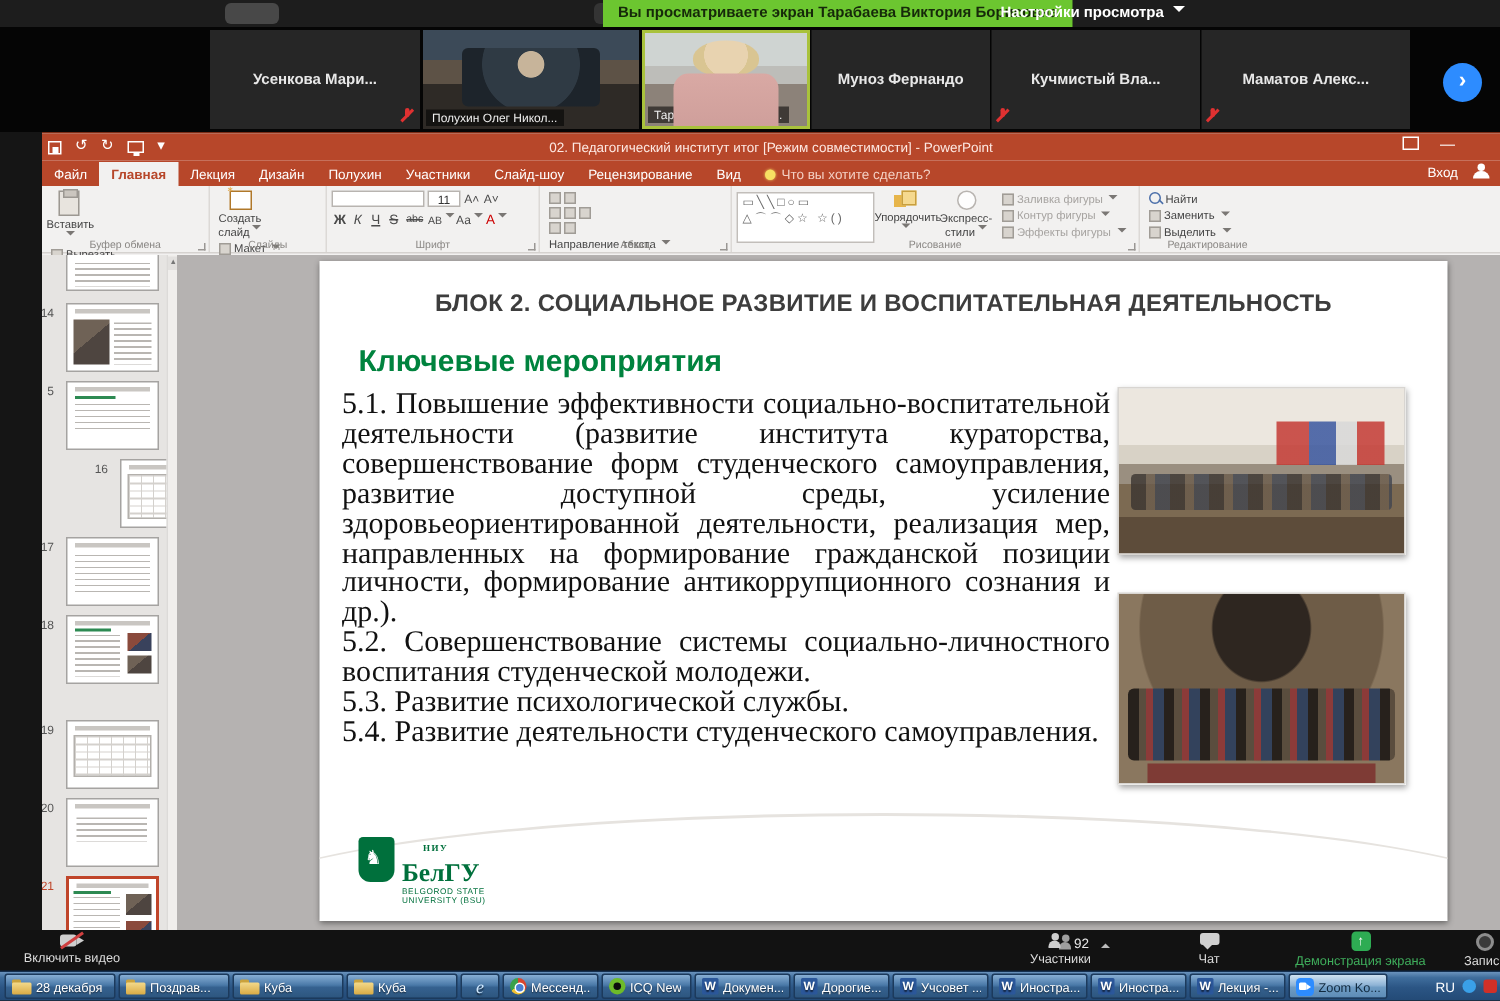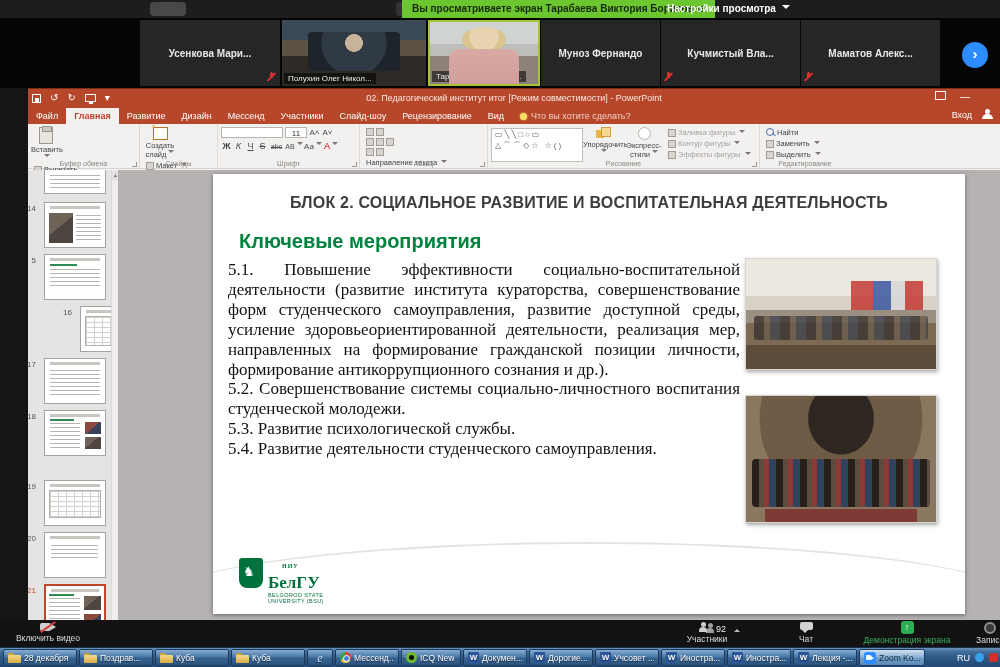--- a/index.html
+++ b/index.html
@@ -113,21 +113,21 @@
   
   #slide-area { position:absolute; left:90px; top:81px; right:0; bottom:0; background:#b5b2b1; }
   #slide { position:absolute; left:95px; top:4px; width:752px; height:440px; background:#fff;
     box-shadow:0 1px 4px rgba(0,0,0,.45); overflow:hidden; }
   .swoosh { position:absolute; left:-8%; width:116%; height:120px; top:368px; border-radius:50%;
     border-top:2px solid #e6e3df; }
   #slide-title { position:absolute; left:20px; right:20px; top:20px; text-align:center;
     font-size:16px; font-weight:bold; color:#3d3d3d; letter-spacing:.2px; }
   #slide-heading { position:absolute; left:26px; top:56px; font-size:20px; font-weight:bold; color:#00833e; }
   #slide-body { position:absolute; left:15px; top:86px; width:512px; font-family:"Liberation Serif","DejaVu Serif",serif;
-    font-size:17px; line-height:19.9px; color:#111; text-align:justify; }
+    font-size:20px; line-height:19.9px; color:#111; text-align:justify; }
   #slide-body p { margin:0; }
   .photo { position:absolute; left:532px; width:192px; border:1px solid #d8d5d1; box-shadow:1px 2px 4px rgba(0,0,0,.35); }
   #photo1 { top:84px; height:112px;
     background:linear-gradient(180deg,#ece7df 0 34%,#d8d2c6 34% 46%,#9a8f80 46% 58%,#7c6a52 58% 78%,#5d4c3a 78%); }
   #photo1 .mural { position:absolute; left:55%; top:20%; width:38%; height:26%;
     background:linear-gradient(90deg,#c43a34 0 30%,#3a57a0 30% 55%,#d8d8d8 55% 75%,#c43a34 75%); opacity:.85; }
   #photo1 .ppl { position:absolute; left:4%; right:4%; top:52%; height:22%;
     background:repeating-linear-gradient(90deg,#3a3430 0 10px,#6b5c4c 10px 16px,#41454f 16px 26px); border-radius:3px; opacity:.8; }
   #photo2 { top:221px; height:128px;
     background:radial-gradient(ellipse at 50% 18%, #2e2620 0 24%, #6e5c47 25% 60%, #8a775f 61%); }
@@ -237,23 +237,23 @@
         <span class="g">▾</span>
       </div>
       <div id="ppt-title">02. Педагогический институт итог [Режим совместимости] - PowerPoint</div>
       <span class="win-ctl icon-ribbonopt" style="right:54px;"></span>
       <span class="win-ctl" style="right:30px;">—</span>
     </div>
 
     <div id="ppt-tabs">
       <div class="tab">Файл</div>
       <div class="tab active">Главная</div>
-      <div class="tab">Развитие</div>
+      <div class="tab">Лекция</div>
       <div class="tab">Дизайн</div>
-      <div class="tab">Мессенд</div>
+      <div class="tab">Полухин</div>
       <div class="tab">Участники</div>
       <div class="tab">Слайд-шоу</div>
       <div class="tab">Рецензирование</div>
       <div class="tab">Вид</div>
       <div id="tellme">
         <span class="bulb"></span>
         <span>Что вы хотите сделать?</span>
       </div>
     </div>
     <div id="signin">Вход</div>

